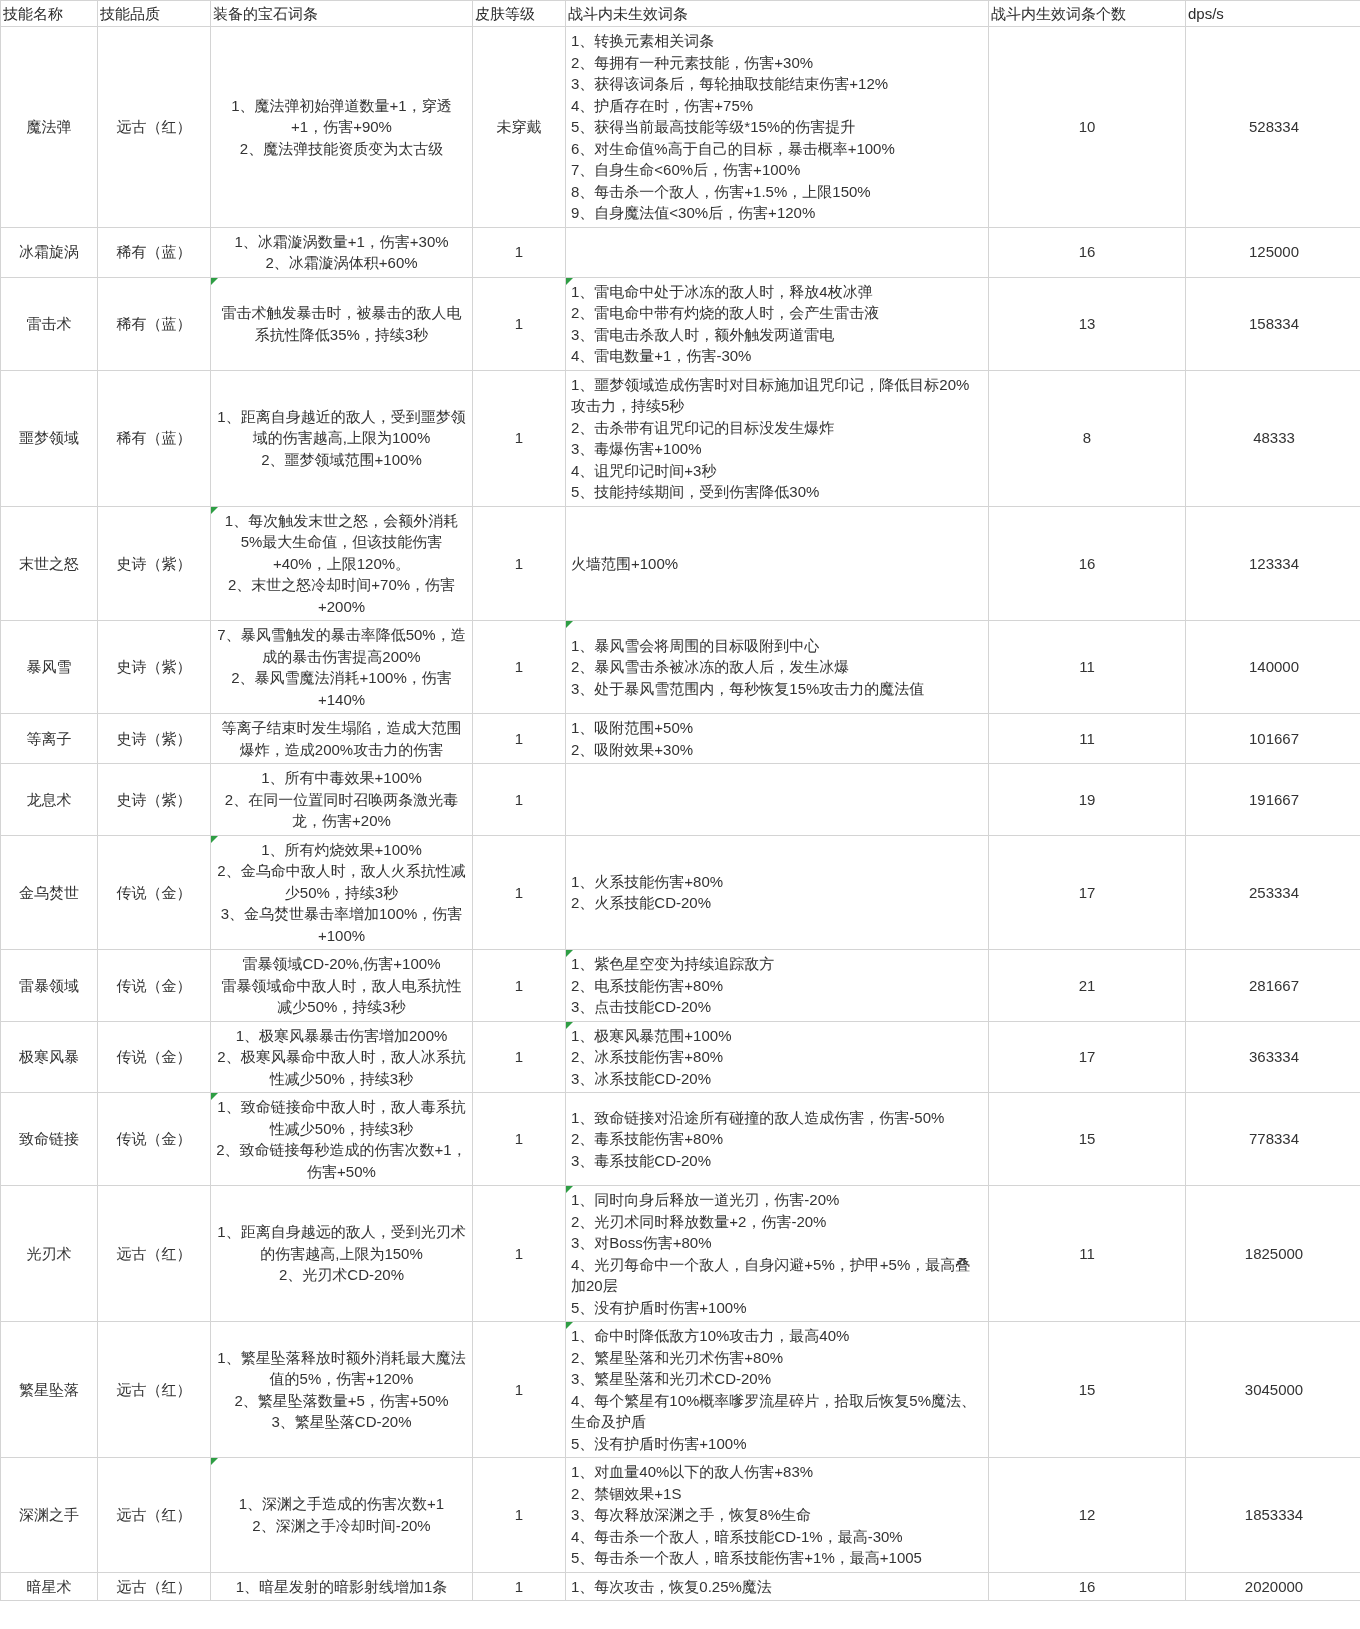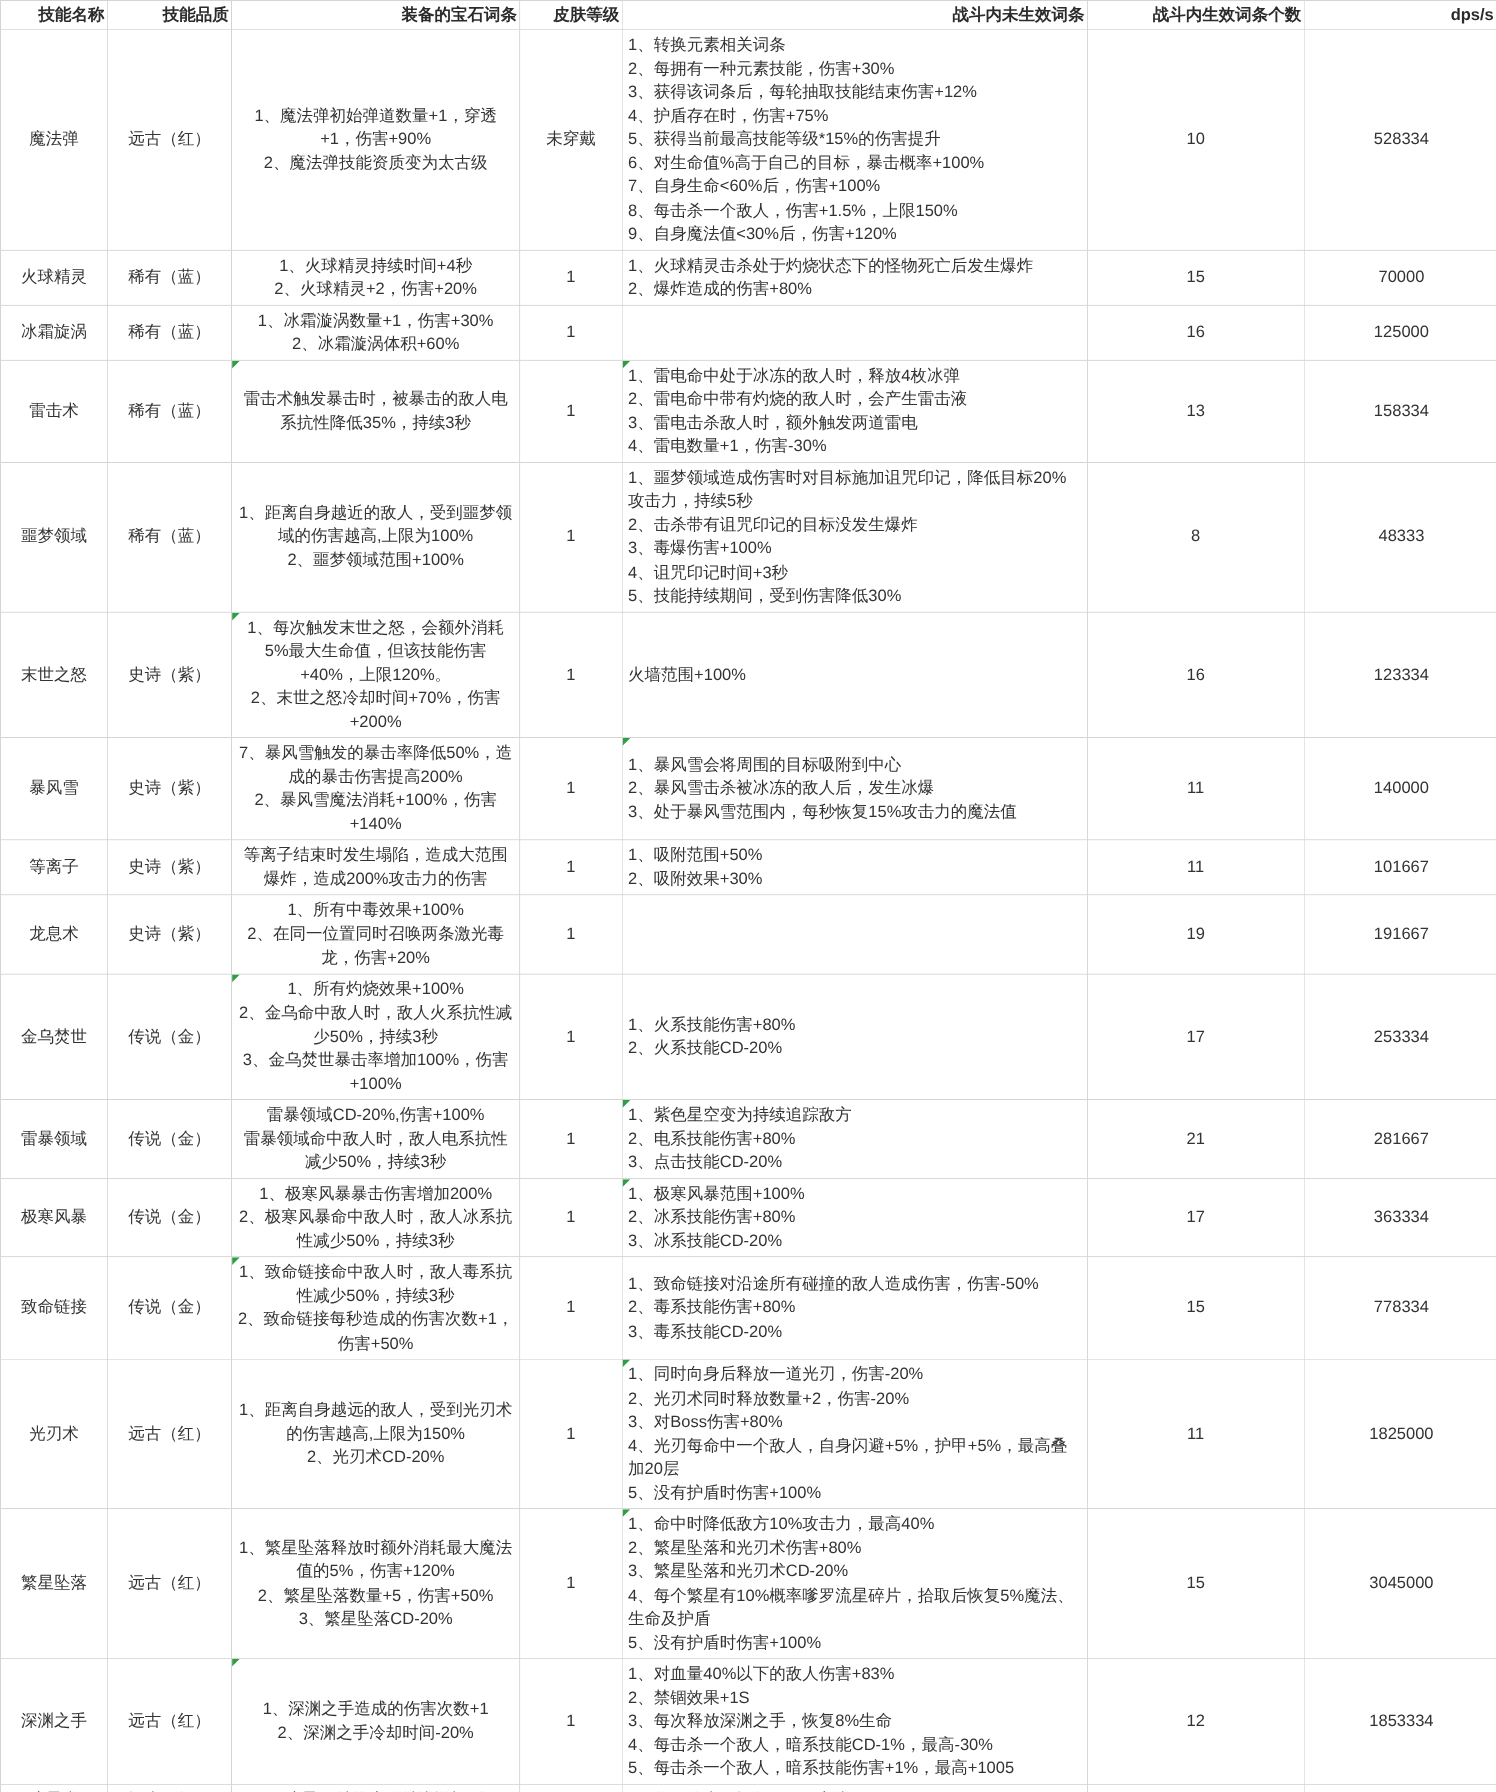--- a/index.html
+++ b/index.html
@@ -1,20 +1,20 @@
 <!DOCTYPE html>
 <html><head>
 <meta charset="utf-8">
 <style>
   html,body{margin:0;padding:0;background:#ffffff;}
   body{font-family:"Liberation Sans","DejaVu Sans",sans-serif;color:#333;-webkit-font-smoothing:antialiased;}
   .sheet{width:1360px;}
   table{border-collapse:collapse;table-layout:fixed;width:1360px;font-size:15px;line-height:21.5px;}
   th,td{border:1px solid #d4d4d4;vertical-align:middle;padding:2px 4px;overflow:hidden;position:relative;background:#fff;}
-  thead th{height:23px;text-align:right;font-weight:bold;color:#2b2b2b;padding:1px 2px;}
+  thead th{height:23px;text-align:left;font-weight:normal;color:#2b2b2b;padding:1px 2px;}
   td.c-name,td.c-quality,td.c-skin,td.c-count{text-align:center;}
   td.c-gems{text-align:center;padding:3px 5px;}
   td.c-inactive{text-align:left;padding:3px 4px 3px 5px;}
   td.c-dps{text-align:center;padding-left:6px;}
   td.c-gems .entry,td.c-inactive .entry{display:block;}
   td.c-inactive .entry{text-align:left;}
   .flag{position:absolute;top:0;left:0;width:0;height:0;
         border-left:7px solid #2e9e44;border-bottom:7px solid transparent;}
 </style>
 </head>
@@ -59,35 +59,20 @@
             <span class="entry">5、获得当前最高技能等级*15%的伤害提升</span>
             <span class="entry">6、对生命值%高于自己的目标，暴击概率+100%</span>
             <span class="entry">7、自身生命&lt;60%后，伤害+100%</span>
             <span class="entry">8、每击杀一个敌人，伤害+1.5%，上限150%</span>
             <span class="entry">9、自身魔法值&lt;30%后，伤害+120%</span>
           </td>
           <td class="c-count">10</td>
           <td class="c-dps">528334</td>
         </tr>
         <tr>
-          <td class="c-name">火球精灵</td>
-          <td class="c-quality">稀有（蓝）</td>
-          <td class="c-gems">
-            <span class="entry">1、火球精灵持续时间+4秒</span>
-            <span class="entry">2、火球精灵+2，伤害+20%</span>
-          </td>
-          <td class="c-skin">1</td>
-          <td class="c-inactive">
-            <span class="entry">1、火球精灵击杀处于灼烧状态下的怪物死亡后发生爆炸</span>
-            <span class="entry">2、爆炸造成的伤害+80%</span>
-          </td>
-          <td class="c-count">15</td>
-          <td class="c-dps">70000</td>
-        </tr>
-        <tr>
           <td class="c-name">冰霜旋涡</td>
           <td class="c-quality">稀有（蓝）</td>
           <td class="c-gems">
             <span class="entry">1、冰霜漩涡数量+1，伤害+30%</span>
             <span class="entry">2、冰霜漩涡体积+60%</span>
           </td>
           <td class="c-skin">1</td>
           <td class="c-inactive"></td>
           <td class="c-count">16</td>
           <td class="c-dps">125000</td>

